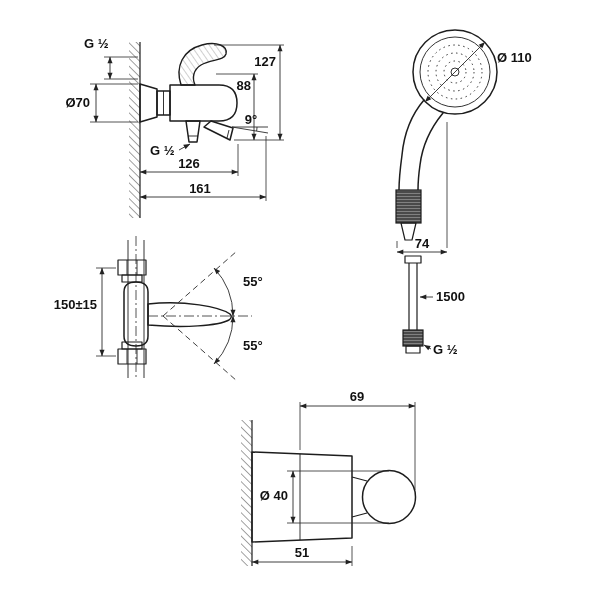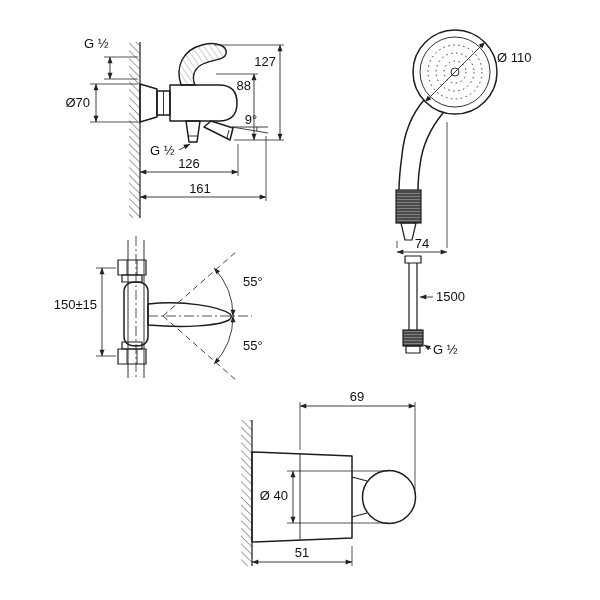--- a/index.html
+++ b/index.html
@@ -1,16 +1,16 @@
 <!DOCTYPE html>
 <html><head>
 <meta charset="utf-8">
 <style>
   html,body{margin:0;padding:0;background:#fff;}
-  .page{position:relative;width:600px;height:600px;background:#ffffff;overflow:hidden;}
+  .page{position:relative;width:600px;height:600px;background:#ffffff;overflow:hidden;font-weight:bold;}
   svg{position:absolute;left:0;top:0;}
   text{font-family:"Liberation Sans",sans-serif;font-size:13px;fill:#111;}
   .outline{fill:none;stroke:#1d1d1d;stroke-width:1.5;stroke-linejoin:round;stroke-linecap:round;}
   .outline2{fill:none;stroke:#1d1d1d;stroke-width:1.2;stroke-linejoin:round;}
   .thin{fill:none;stroke:#1d1d1d;stroke-width:0.9;}
   .dim{fill:none;stroke:#2a2a2a;stroke-width:0.9;}
   .ext{fill:none;stroke:#2a2a2a;stroke-width:0.8;}
   .dash{stroke-dasharray:6 4;}
   .dot{stroke-dasharray:1.5 3.5;}
   .cl{fill:none;stroke:#2a2a2a;stroke-width:0.8;stroke-dasharray:10 3 2 3;}

